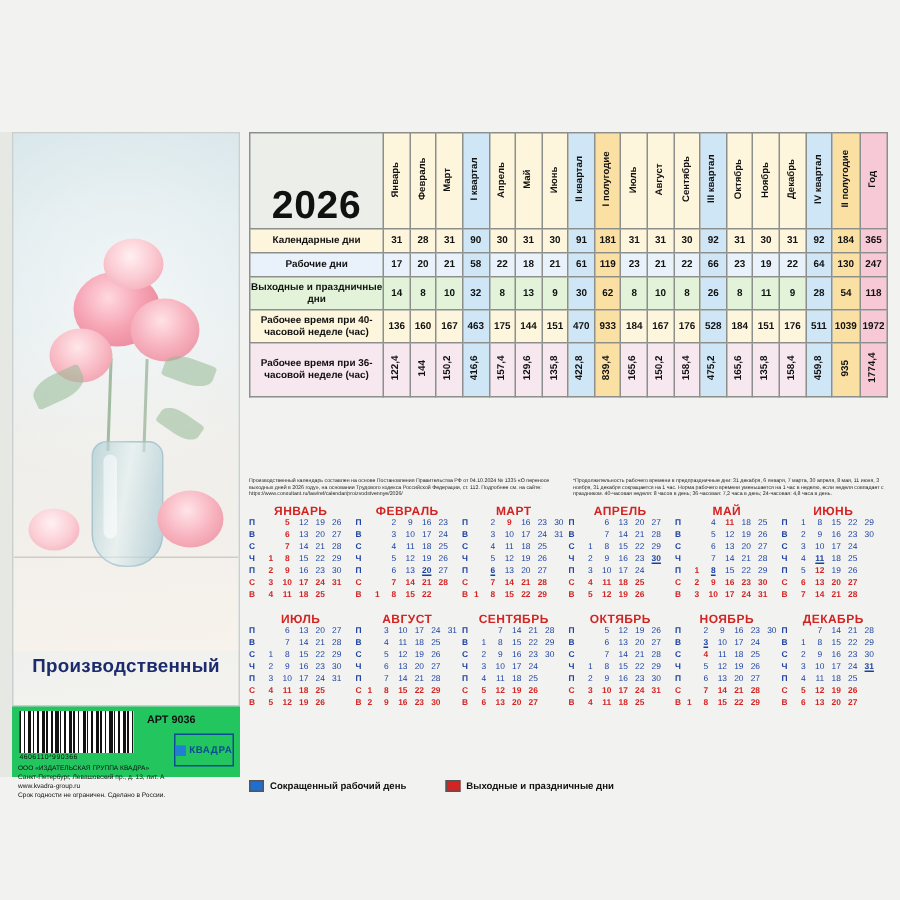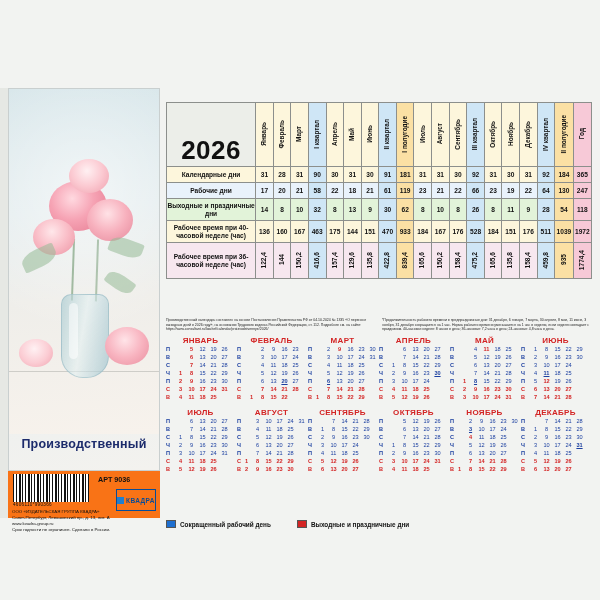--- a/index.html
+++ b/index.html
@@ -68,38 +68,38 @@
     position:absolute; left:0; top:282px; width:100%; height:1px; background:rgba(190,190,185,.7);
   }
   .left-caption {
     position:absolute; left:0; top:348px; width:100%; text-align:center;
     font-size:12.5px; font-weight:bold; color:#1c2b6b; line-height:1.25;
     letter-spacing:.2px;
   }
   
   .barcode-box {
     position:absolute; left:8px; top:470px; width:152px; height:48px;
-    background:#f97316; border-top:1px solid #c9cfcf;
+    background:#22c55e; border-top:1px solid #c9cfcf;
   }
   .barcode {
     position:absolute; left:5px; top:3px; width:76px; height:28px;
     background:repeating-linear-gradient(90deg,#111 0 1px,#fff 1px 3px,#111 3px 4px,#fff 4px 6px,#111 6px 8px,#fff 8px 9px);
   }
   .barcode-num { position:absolute; left:5px; top:31px; font-size:4.6px; color:#111; letter-spacing:.3px;}
   .art-code { position:absolute; left:90px; top:4px; font-size:7.2px; font-weight:bold; color:#111; }
   .pub-info { position:absolute; left:4px; top:38px; font-size:4.4px; color:#111; line-height:1.35; width:110px;}
   .logo {
     position:absolute; right:4px; top:18px; width:40px; height:22px;
     border:1px solid #0a4c96; color:#0a4c96; font-size:6.5px; font-weight:bold;
     display:flex; align-items:center; justify-content:center; letter-spacing:.4px;
   }
   .logo .sq { width:7px; height:7px; background:#1f7fd0; margin-right:2px; }
   
   .main-table {
-    position:absolute; left:166px; top:102px; width:426px;
+    position:absolute; left:166px; top:88px; width:426px;
     border-collapse:collapse;
     font-size:6.2px;
   }
   .main-table td, .main-table th {
     border:0.5px solid #8c8f8c;
     text-align:center;
     padding:0;
     color:#111;
   }
   .year-cell {

